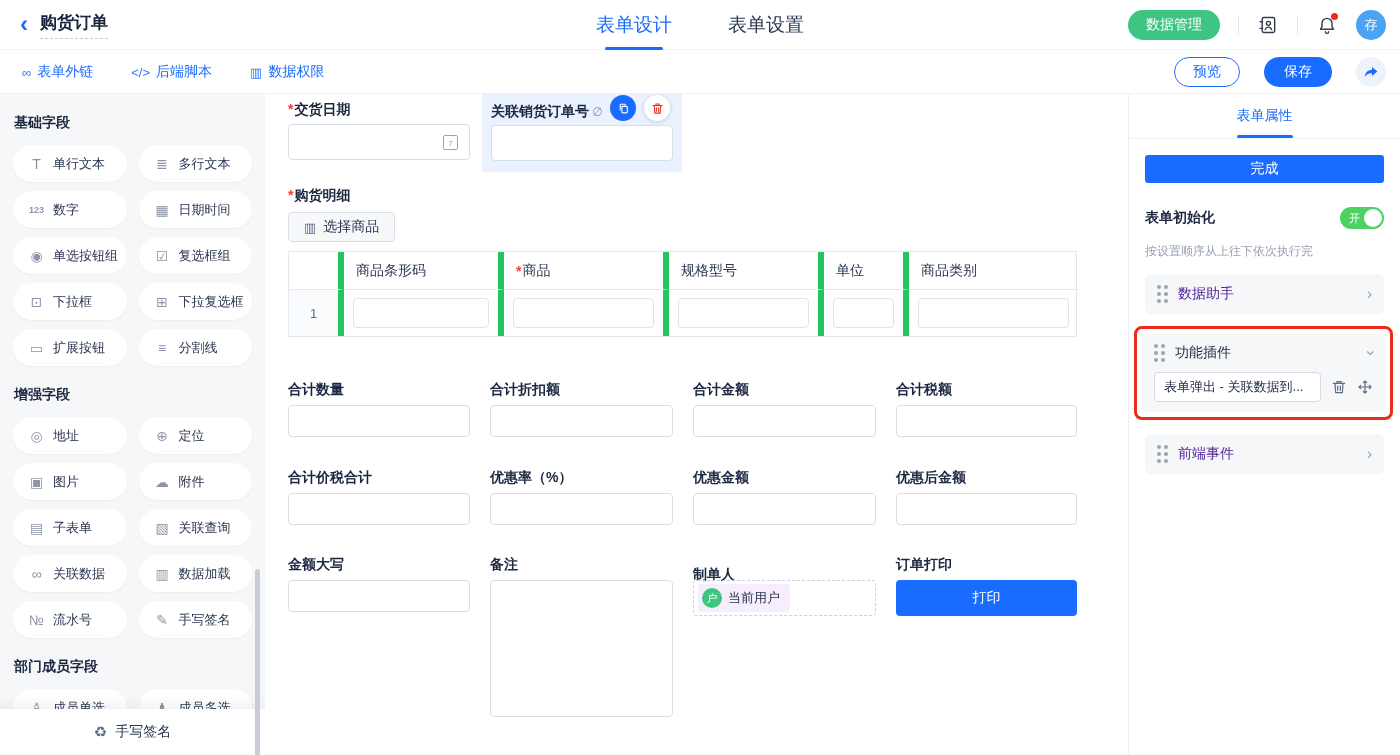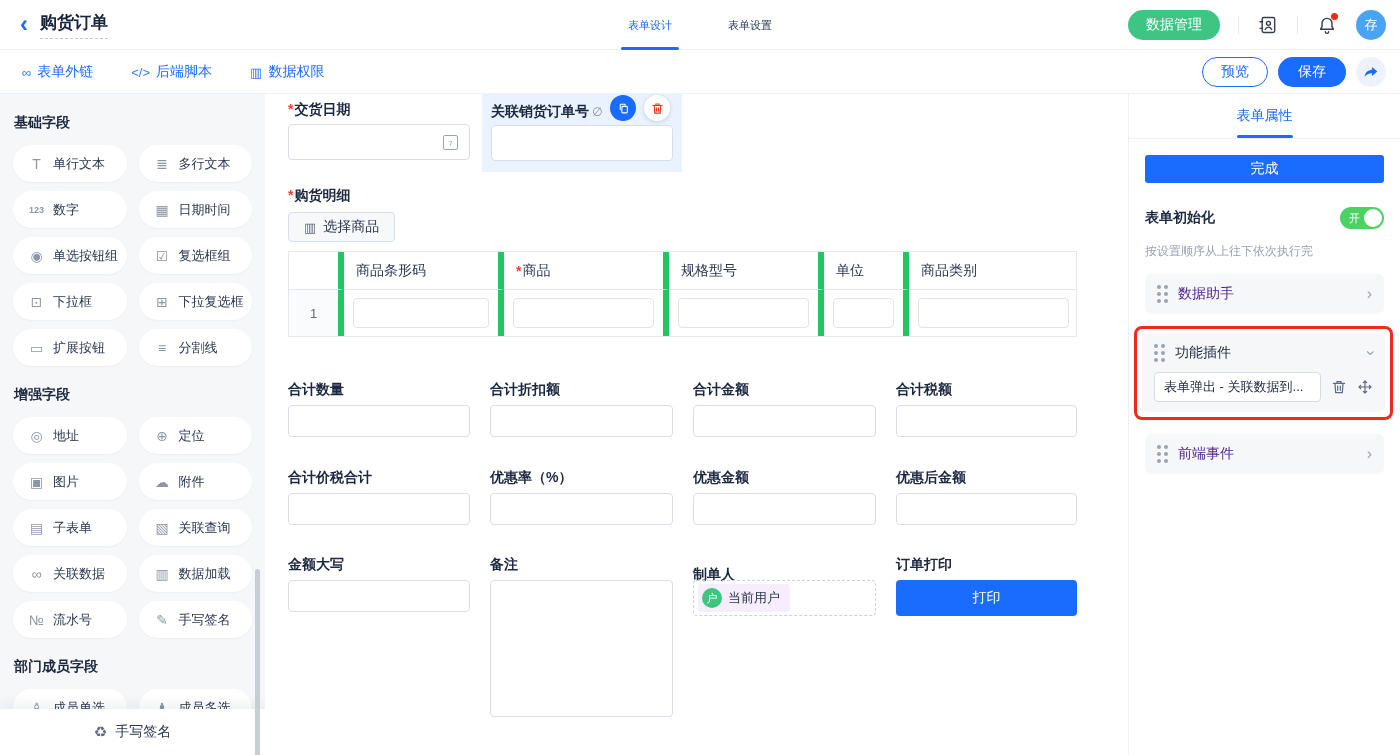--- a/index.html
+++ b/index.html
@@ -5,36 +5,36 @@
   * { margin:0; padding:0; box-sizing:border-box; }
   html,body { width:1400px; height:755px; overflow:hidden; font-family:"Liberation Sans","DejaVu Sans",sans-serif; background:#fff; }
   #app { position:relative; width:1400px; height:755px; background:#fff; }
 
   
   #topbar { position:absolute; left:0; top:0; right:0; height:50px; background:#fff; border-bottom:1px solid #f0f2f5; z-index:10; }
   .tb-left { position:absolute; left:20px; top:0; height:50px; display:flex; align-items:center; gap:12px; }
   .back-ic { color:#1a6bff; font-size:24px; font-weight:bold; line-height:1; cursor:pointer; margin-top:-3px; }
   .app-title { font-size:17px; font-weight:bold; color:#17233d; border-bottom:1px dashed #c4cad4; padding-bottom:4px; }
   .tb-tabs { position:absolute; left:50%; transform:translateX(-50%); top:0; height:50px; display:flex; gap:56px; }
-  .tb-tab { position:relative; height:50px; display:flex; align-items:center; font-size:11px; color:#2b3952; cursor:pointer; }
+  .tb-tab { position:relative; height:50px; display:flex; align-items:center; font-size:19px; color:#2b3952; cursor:pointer; }
   .tb-tab.active { color:#1a6bff; }
   .tb-tab.active::after { content:""; position:absolute; left:50%; transform:translateX(-50%); bottom:0; width:58px; height:3px; background:#1a6bff; border-radius:2px; }
   .tb-right { position:absolute; right:14px; top:0; height:50px; display:flex; align-items:center; gap:18px; }
   .btn-green { height:30px; padding:0 18px; border-radius:15px; background:#3ec584; color:#fff; font-size:14px; display:flex; align-items:center; cursor:pointer; }
   .vsep { width:1px; height:18px; background:#e6e9ee; }
   .tb-ic { width:22px; height:22px; position:relative; cursor:pointer; display:flex; align-items:center; justify-content:center; }
   .red-dot { position:absolute; top:-1px; right:0; width:7px; height:7px; border-radius:50%; background:#ec2c1a; }
   .avatar { width:30px; height:30px; border-radius:50%; background:#4aa4f5; color:#fff; font-size:13px; display:flex; align-items:center; justify-content:center; cursor:pointer; }
 
   
   #toolbar { position:absolute; left:0; top:50px; right:0; height:44px; background:#fff; border-bottom:1px solid #eef1f5; z-index:9; }
   .tl-links { position:absolute; left:22px; top:0; height:44px; display:flex; gap:38px; align-items:center; }
   .tl-link { color:#1a6bff; font-size:14px; display:flex; align-items:center; gap:6px; cursor:pointer; }
   .tl-link .gl { font-size:13px; opacity:.9; }
-  .tl-right { position:absolute; right:14px; top:0; height:44px; display:flex; align-items:center; gap:10px; }
+  .tl-right { position:absolute; right:14px; top:0; height:44px; display:flex; align-items:center; gap:24px; }
   .btn-preview { height:30px; padding:0 18px; border-radius:15px; border:1px solid #1a6bff; color:#1a6bff; background:#fff; font-size:14px; display:flex; align-items:center; cursor:pointer; }
   .btn-save { height:30px; padding:0 20px; border-radius:15px; background:#1a6bff; color:#fff; font-size:14px; display:flex; align-items:center; cursor:pointer; }
   .btn-share { width:30px; height:30px; border-radius:50%; background:#eef3fb; display:flex; align-items:center; justify-content:center; cursor:pointer; }
 
   
   #sidebar { position:absolute; left:0; top:94px; bottom:0; width:265px; background:#f6f7f9; overflow:hidden; }
   .section-title { font-size:14px; font-weight:bold; color:#1c2740; margin:20px 14px 13px; }
   .section-title.later { }
   .pill-grid { display:grid; grid-template-columns:1fr 1fr; gap:9px 12px; padding:0 13px; }
   .pill { height:37px; background:#fff; border-radius:19px; display:flex; align-items:center; gap:8px; padding:0 8px 0 15px; font-size:13px; color:#2a3550; cursor:pointer; box-shadow:0 1px 2px rgba(20,35,60,.04); }

